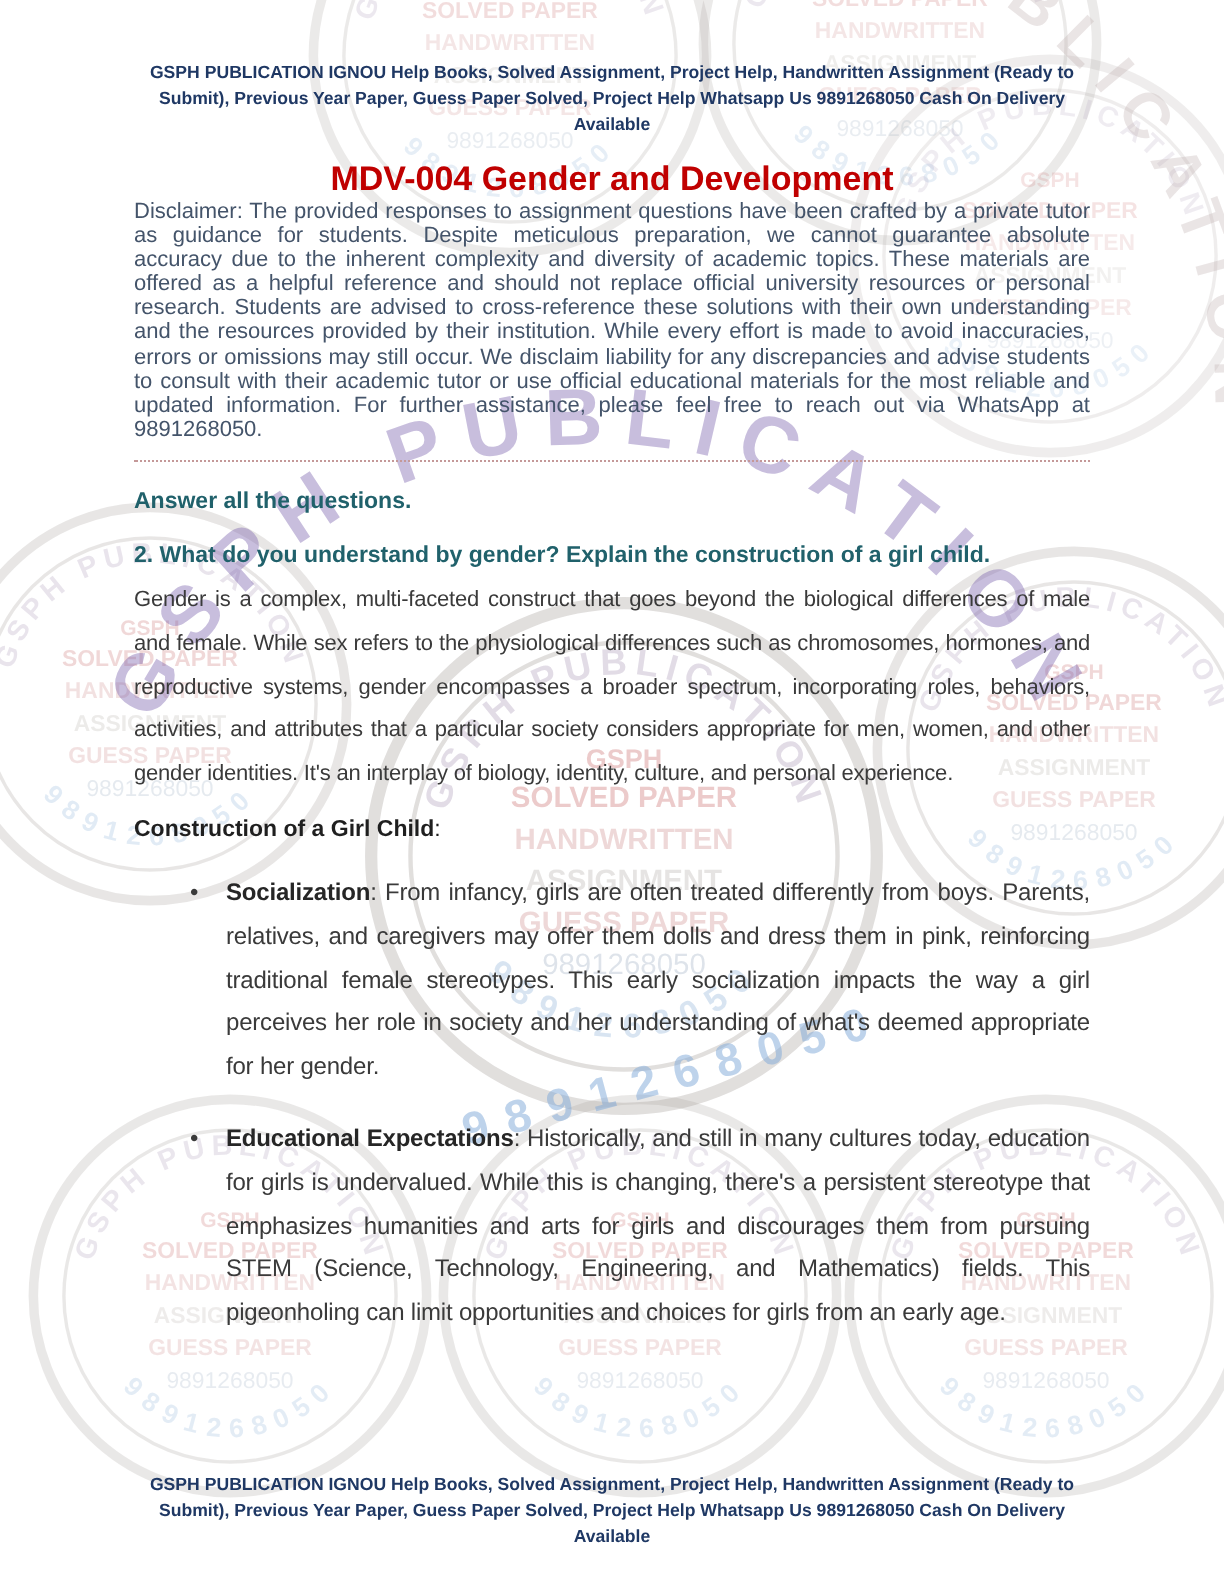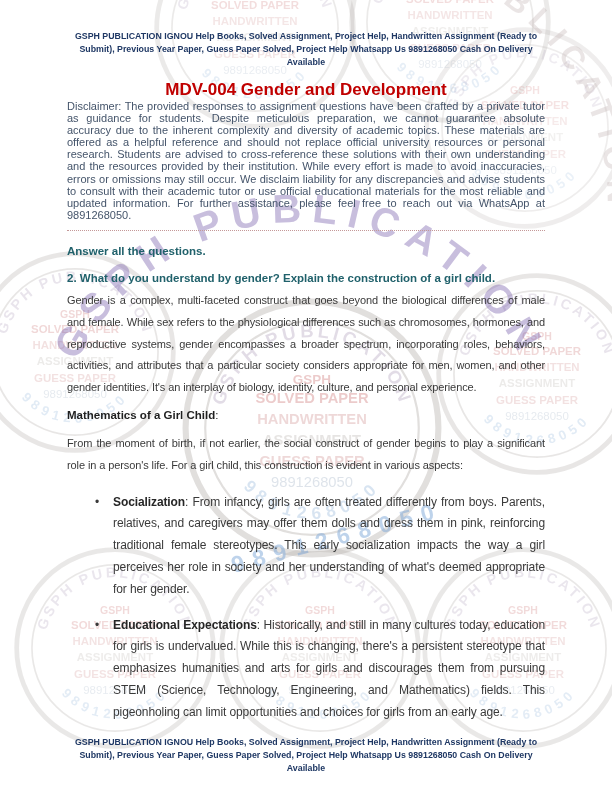--- a/index.html
+++ b/index.html
@@ -154,23 +154,22 @@
     <div class="disclaimer">Disclaimer: The provided responses to assignment questions have been crafted by a private tutor as guidance for students. Despite meticulous preparation, we cannot guarantee absolute accuracy due to the inherent complexity and diversity of academic topics. These materials are offered as a helpful reference and should not replace official university resources or personal research. Students are advised to cross-reference these solutions with their own understanding and the resources provided by their institution. While every effort is made to avoid inaccuracies, errors or omissions may still occur. We disclaim liability for any discrepancies and advise students to consult with their academic tutor or use official educational materials for the most reliable and updated information. For further assistance, please feel free to reach out via WhatsApp at 9891268050.</div>
 
     <div class="sep"></div>
 
     <div class="instruction">Answer all the questions.</div>
 
     <div class="question">2. What do you understand by gender? Explain the construction of a girl child.</div>
 
     <div class="body-par">Gender is a complex, multi-faceted construct that goes beyond the biological differences of male and female. While sex refers to the physiological differences such as chromosomes, hormones, and reproductive systems, gender encompasses a broader spectrum, incorporating roles, behaviors, activities, and attributes that a particular society considers appropriate for men, women, and other gender identities. It's an interplay of biology, identity, culture, and personal experience.</div>
 
-    <div class="sec-head"><b>Mathematics of a Girl Child</b><span>:</span></div>
+    <div class="sec-head"><b>Construction of a Girl Child</b><span>:</span></div>
 
-    <div class="body-par p2">From the moment of birth, if not earlier, the social construct of gender begins to play a significant role in a person's life. For a girl child, this construction is evident in various aspects:</div>
 
     <div class="bullets">
 
       <div class="bullet-row">
         <span class="bullet-dot">•</span>
         <span class="bullet-text"><b>Socialization</b><span>: From infancy, girls are often treated differently from boys. Parents, relatives, and caregivers may offer them dolls and dress them in pink, reinforcing traditional female stereotypes. This early socialization impacts the way a girl perceives her role in society and her understanding of what's deemed appropriate for her gender.</span></span>
       </div>
 
       <div class="bullet-row">
         <span class="bullet-dot">•</span>

